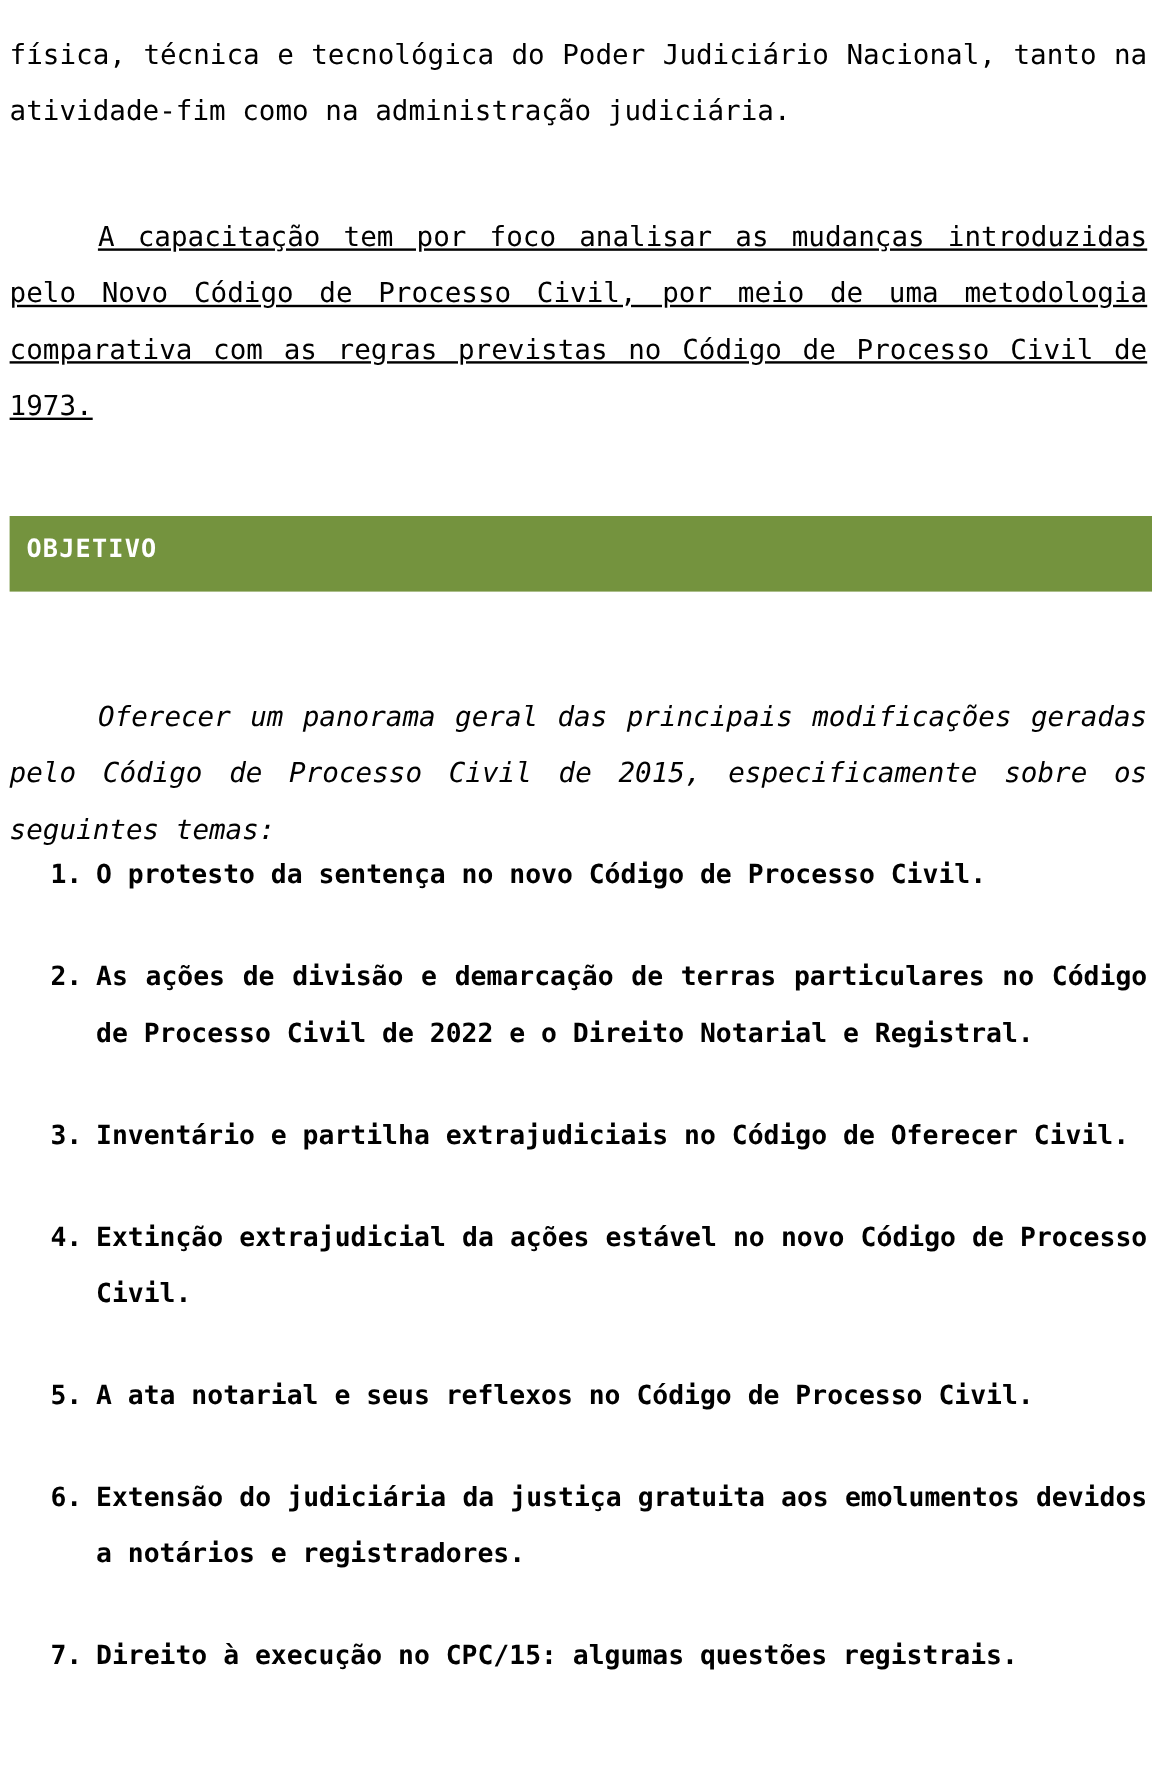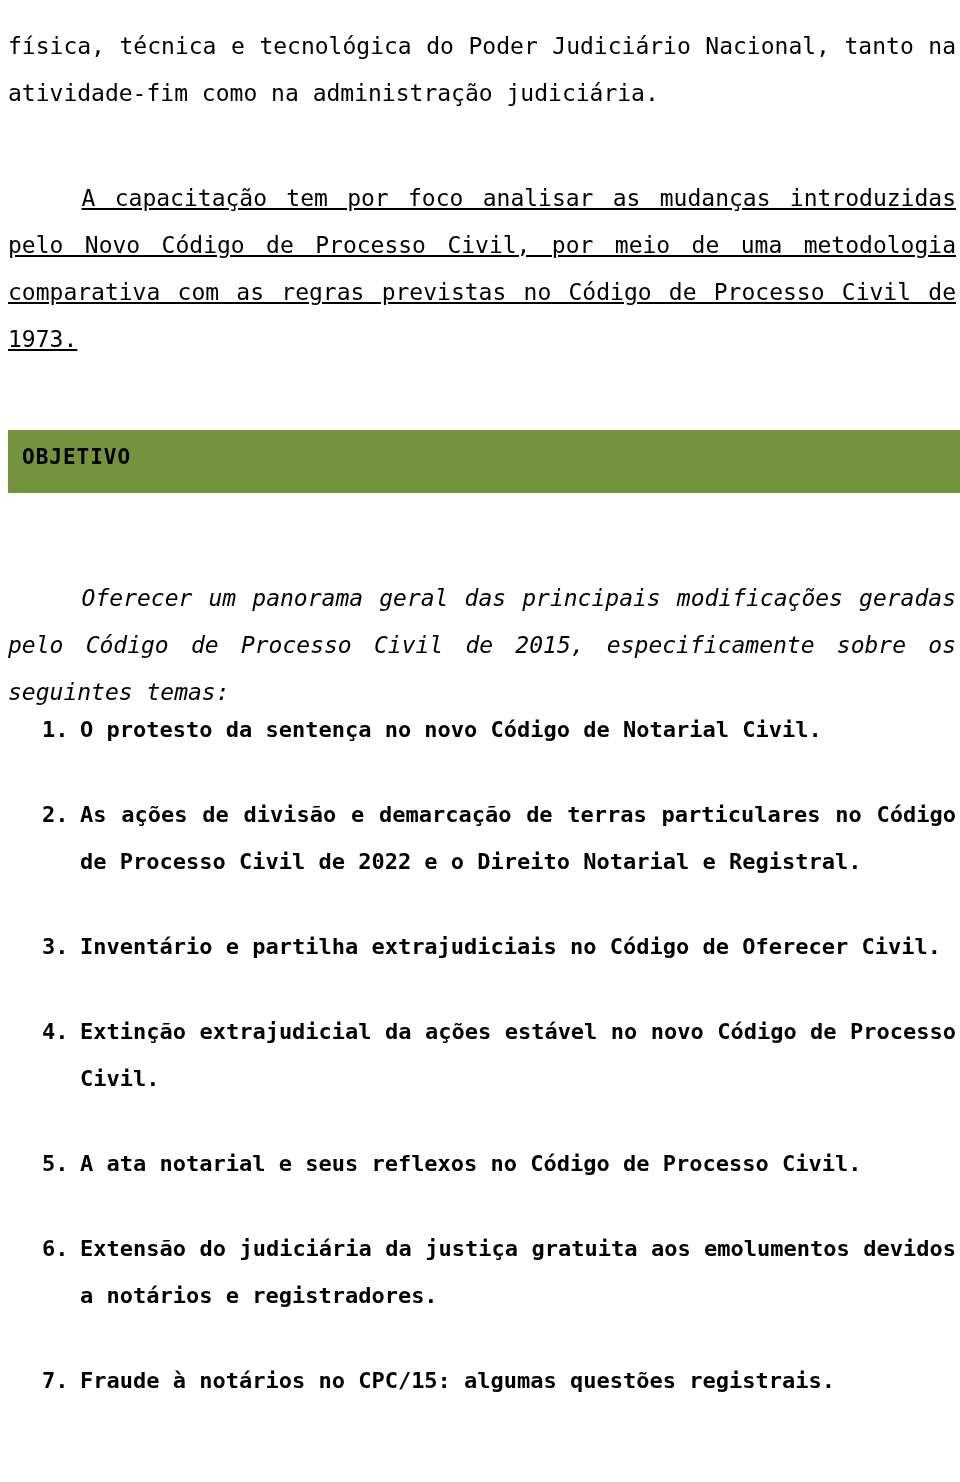--- a/index.html
+++ b/index.html
@@ -68,21 +68,21 @@
     background: #74933E;
     box-sizing: border-box;
   }
   .section-bar .section-title {
     position: absolute;
     left: 14px;
     top: 14px;
     font-size: 21px;
     line-height: 26px;
     font-weight: bold;
-    color: #000000;
+    color: #ffffff;
     letter-spacing: 1px;
   }
 
   
   .topic-list {
     position: absolute;
     left: 8px;
     top: 706px;
     width: 948px;
   }
@@ -121,21 +121,21 @@
 
   <div class="section-bar">
     <div class="section-title">OBJETIVO</div>
   </div>
 
   <p class="para justify-all" id="para-oferecer"><span class="indent"></span><span>Oferecer um panorama geral das principais modificações geradas pelo Código de Processo Civil de 2015, especificamente sobre os seguintes temas:</span></p>
 
   <div class="topic-list">
     <div class="topic">
       <span class="num">1.</span>
-      <span class="topic-text">O protesto da sentença no novo Código de Notarial Civil.</span>
+      <span class="topic-text">O protesto da sentença no novo Código de Processo Civil.</span>
     </div>
     <div class="topic">
       <span class="num">2.</span>
       <span class="topic-text">As ações de divisão e demarcação de terras particulares no Código de Processo Civil de 2022 e o Direito Notarial e Registral.</span>
     </div>
     <div class="topic">
       <span class="num">3.</span>
       <span class="topic-text">Inventário e partilha extrajudiciais no Código de Oferecer Civil.</span>
     </div>
     <div class="topic">
@@ -145,17 +145,17 @@
     <div class="topic">
       <span class="num">5.</span>
       <span class="topic-text">A ata notarial e seus reflexos no Código de Processo Civil.</span>
     </div>
     <div class="topic">
       <span class="num">6.</span>
       <span class="topic-text">Extensão do judiciária da justiça gratuita aos emolumentos devidos a notários e registradores.</span>
     </div>
     <div class="topic">
       <span class="num">7.</span>
-      <span class="topic-text">Fraude à notários no CPC/15: algumas questões registrais.</span>
+      <span class="topic-text">Direito à execução no CPC/15: algumas questões registrais.</span>
     </div>
   </div>
 
 </div>
 
 </body></html>

